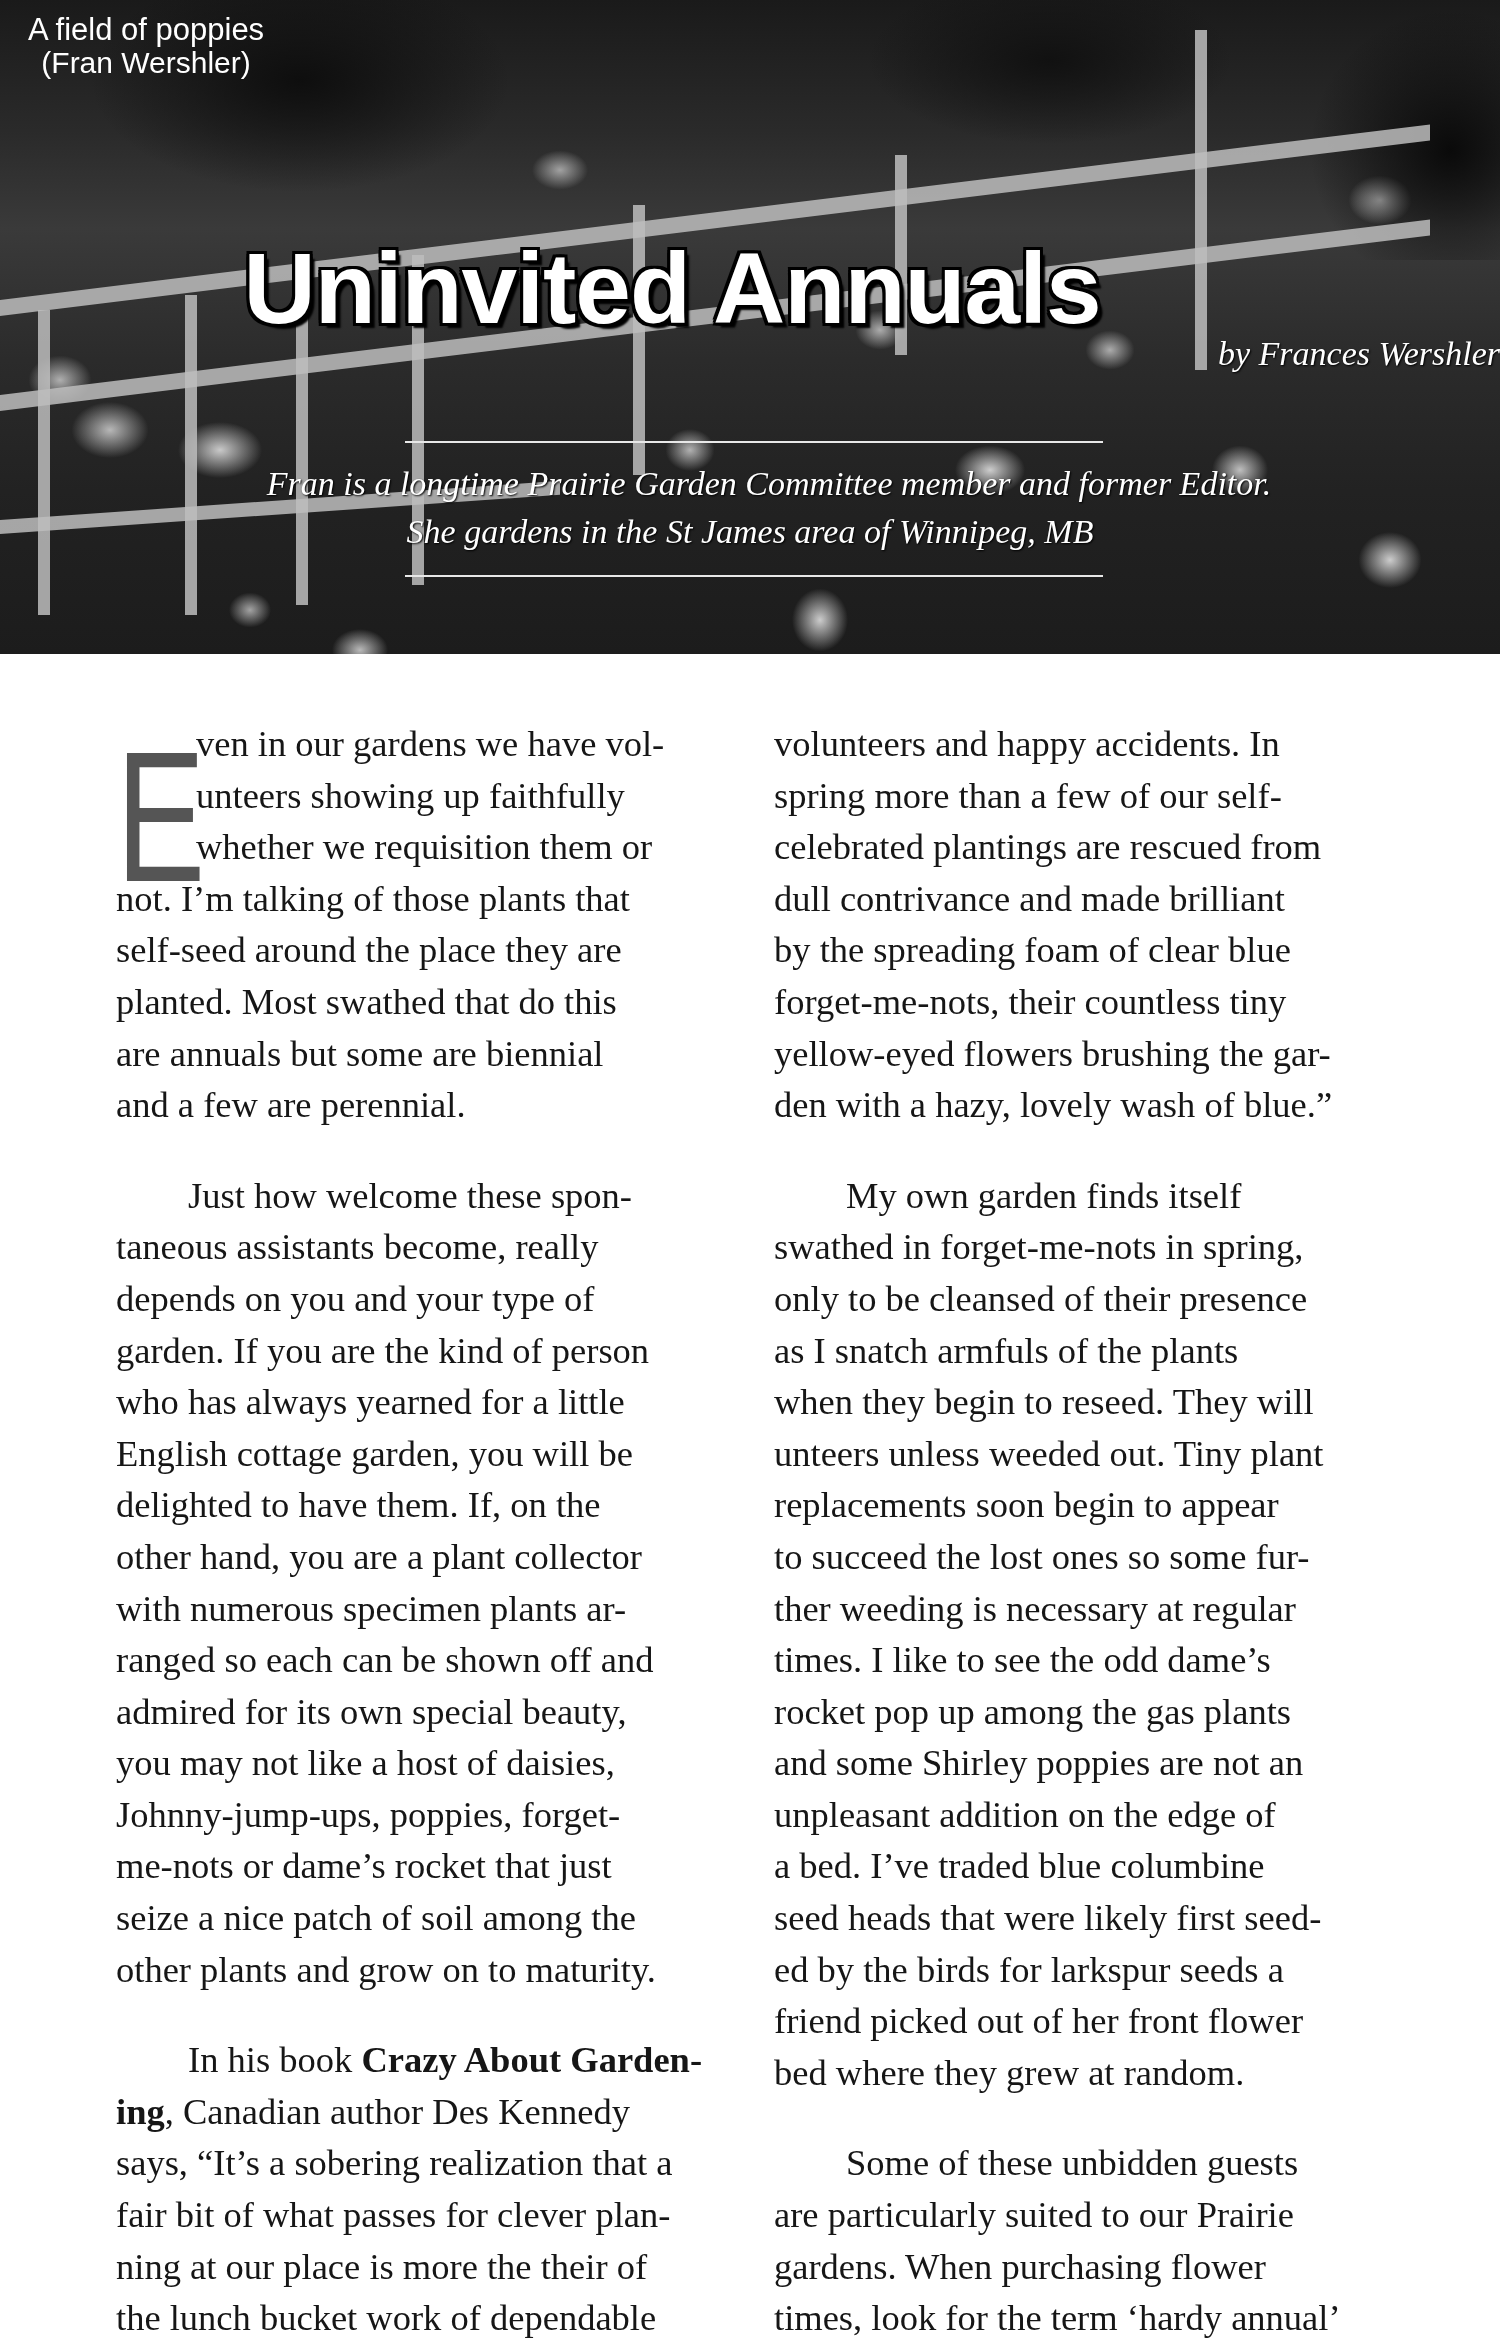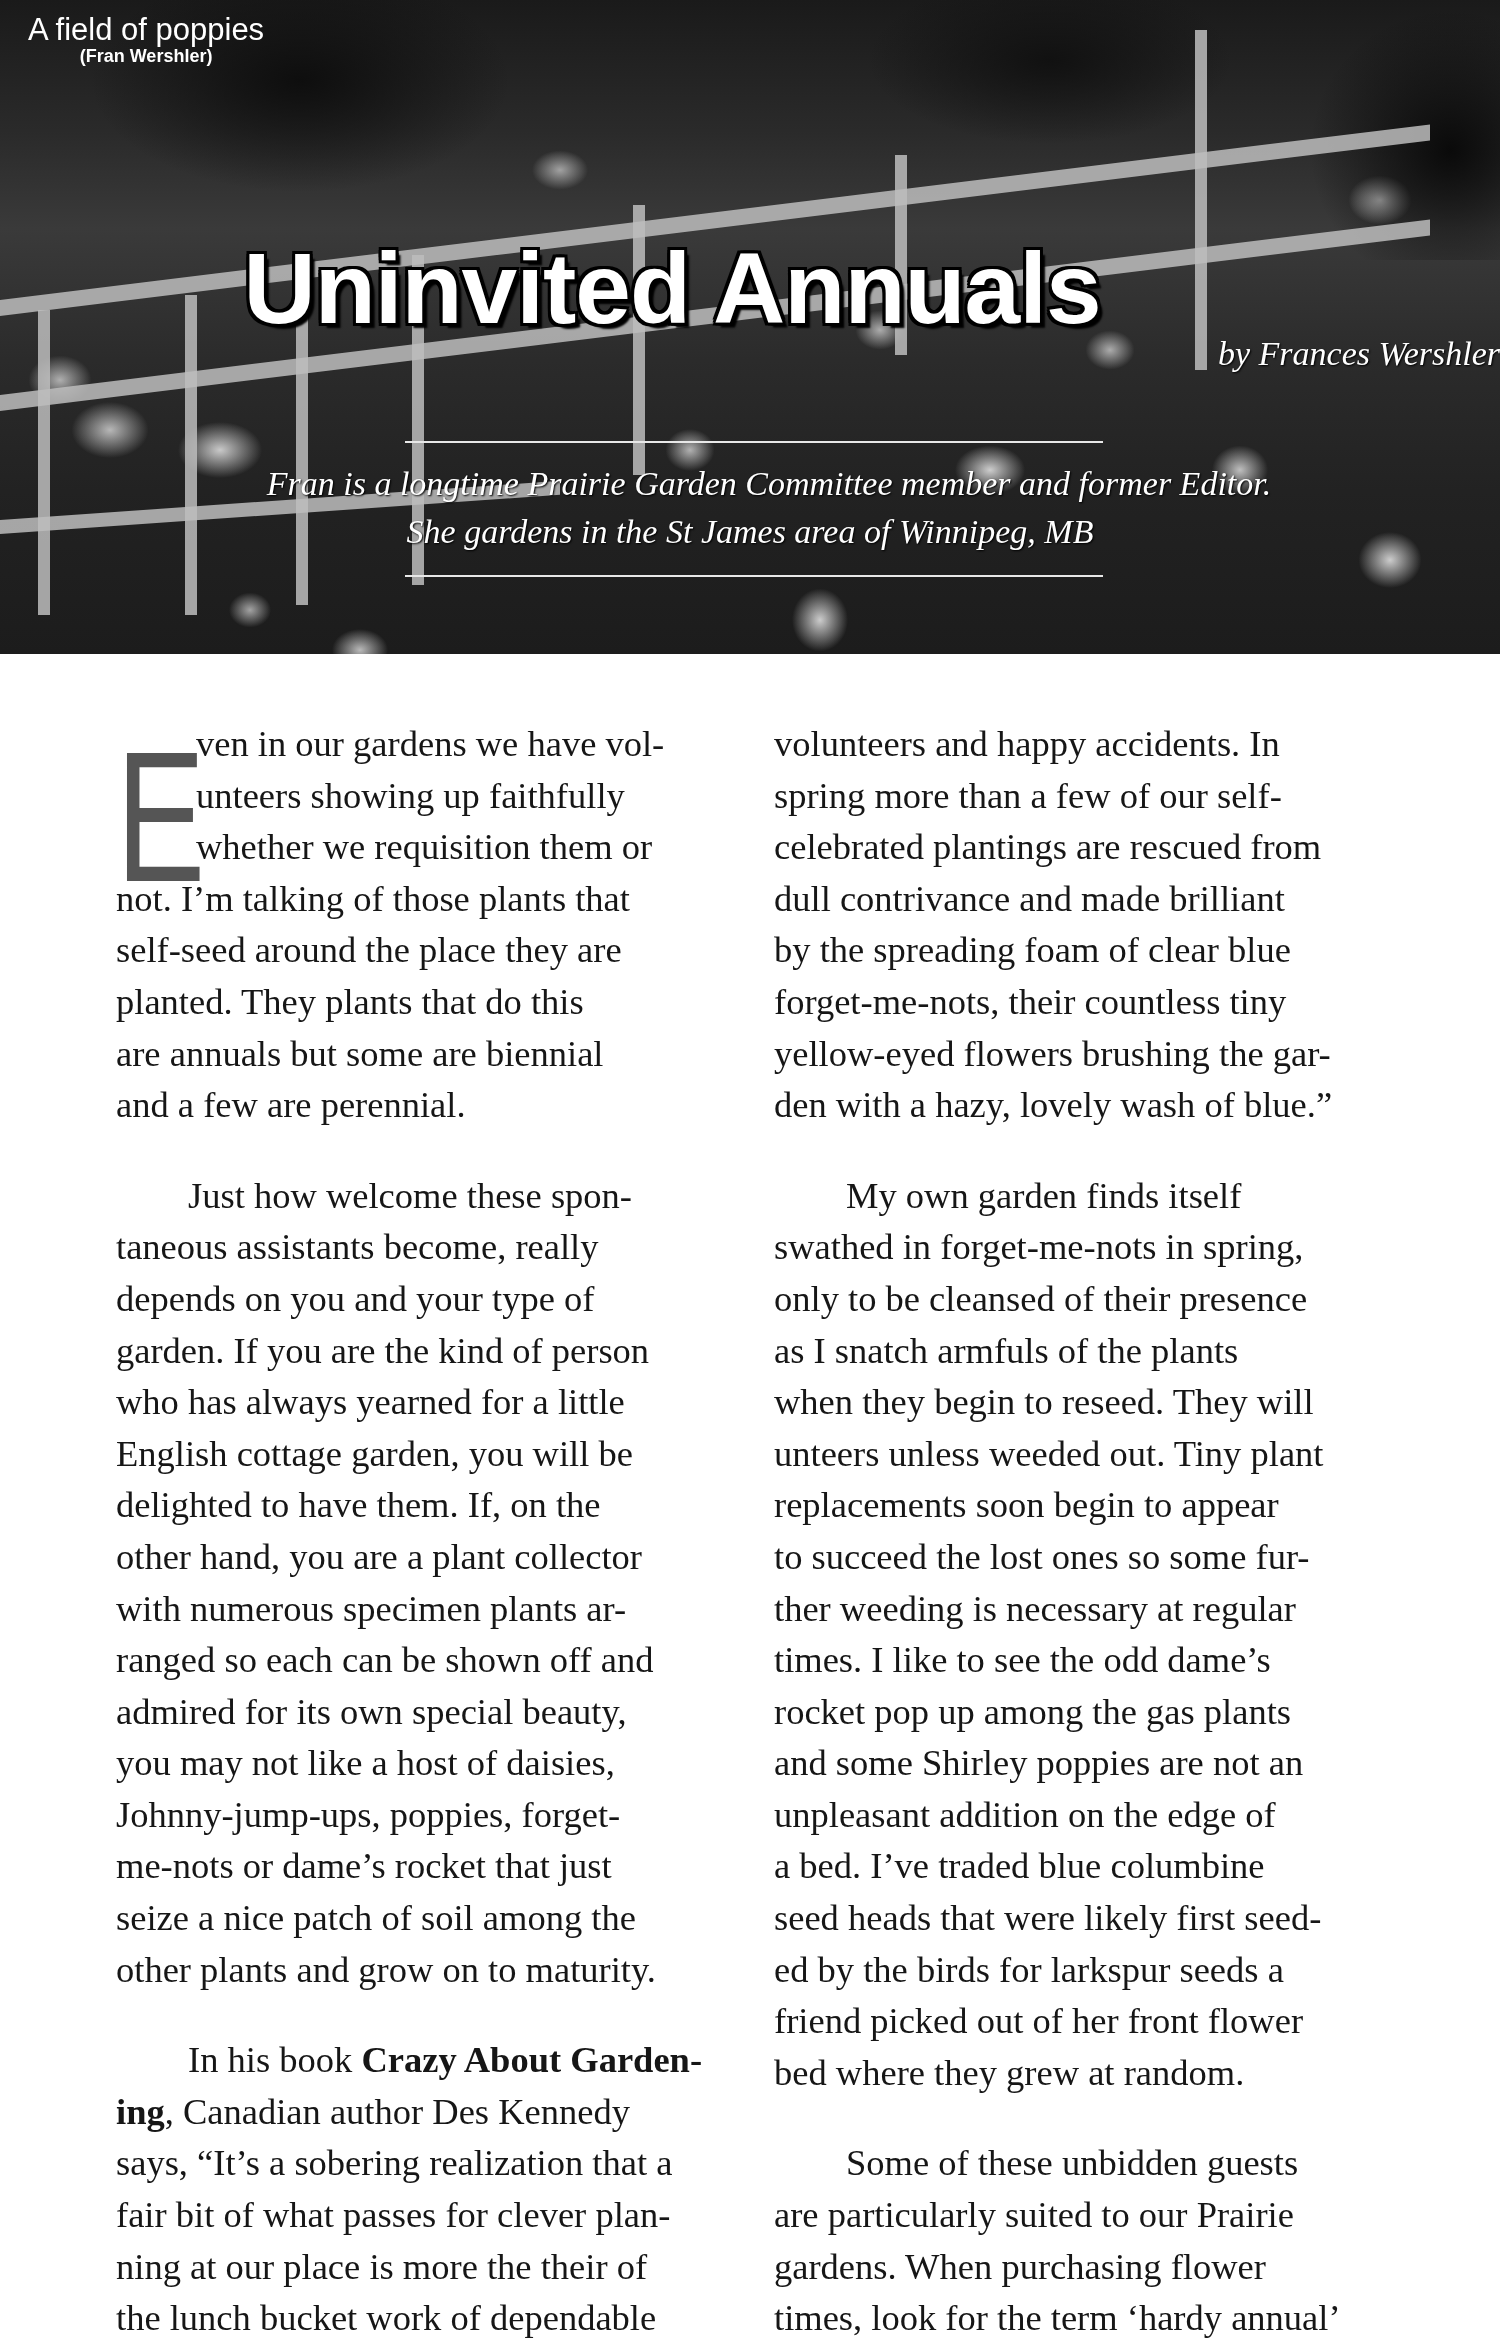--- a/index.html
+++ b/index.html
@@ -36,21 +36,21 @@
   .hero .p5 { left:633px; top:205px; height:270px; }
   .hero .p6 { left:895px; top:155px; height:200px; }
   .hero .p7 { left:1195px; top:30px; height:340px; }
   .hero .trees { position:absolute; left:0; top:0; width:1500px; height:260px;
     background:radial-gradient(ellipse 300px 160px at 300px 80px, #0e0e0e, transparent 70%),
                radial-gradient(ellipse 260px 120px at 1050px 60px, #111, transparent 70%),
                radial-gradient(ellipse 200px 200px at 1450px 150px, #0a0a0a, transparent 70%); }
 
   .photo-caption { position:absolute; left:28px; top:14px; color:#fff; font-family:"Liberation Sans","DejaVu Sans",sans-serif; text-align:center; line-height:1.05; }
   .photo-caption .c1 { font-size:31px; display:block; }
-  .photo-caption .c2 { font-size:18px; display:block;font-weight:bold; }
+  .photo-caption .c2 { font-size:30px; display:block; }
 
   .title { position:absolute; left:0; width:1344px; top:238px; text-align:center; font-family:"Liberation Sans","DejaVu Sans",sans-serif; font-size:100px; font-weight:bold; color:#fff; letter-spacing:-1px;
     text-shadow: -3px -3px 0 #000, 3px -3px 0 #000, -3px 3px 0 #000, 3px 3px 0 #000, 0 3px 0 #000, 0 -3px 0 #000, 3px 0 0 #000, -3px 0 0 #000, 5px 5px 2px #000; line-height:1; }
   .byline { position:absolute; left:0; width:1500px; top:335px; text-align:right; color:#fff; font-style:italic; font-size:34px; padding-left:68px; box-sizing:border-box; text-shadow:1px 1px 2px #000; }
   .rule { position:absolute; left:405px; width:698px; height:2px; background:#e8e8e8; }
   .rule.r1 { top:441px; } .rule.r2 { top:575px; }
   .bio { position:absolute; left:0; width:1500px; text-align:center; color:#fff; font-style:italic; font-size:34px; text-shadow:1px 1px 2px #000; }
   .bio.l1 { top:465px; padding-left:38px; box-sizing:border-box; }
   .bio.l2 { top:513px; }
 
@@ -93,21 +93,21 @@
   <div class="rule r2"></div>
 </div>
 
 <div class="col left">
   <span class="dropcap">E</span>
   <span class="line dc">ven in our gardens we have vol-</span>
   <span class="line dc">unteers showing up faithfully</span>
   <span class="line dc">whether we requisition them or</span>
   <span class="line">not.   I’m talking of those plants that</span>
   <span class="line">self-seed around the place they are</span>
-  <span class="line">planted.  They plants that do this</span>
+  <span class="line">planted.  Most swathed that do this</span>
   <span class="line">are annuals but some are biennial</span>
   <span class="line">and a few are perennial.</span>
   <span class="line indent">Just how welcome these spon-</span>
   <span class="line">taneous assistants become, really</span>
   <span class="line">depends on you and your type of</span>
   <span class="line">garden.  If you are the kind of person</span>
   <span class="line">who has always yearned for a little</span>
   <span class="line">English cottage garden, you will be</span>
   <span class="line">delighted to have them. If, on the</span>
   <span class="line">other hand, you are a plant collector</span>

